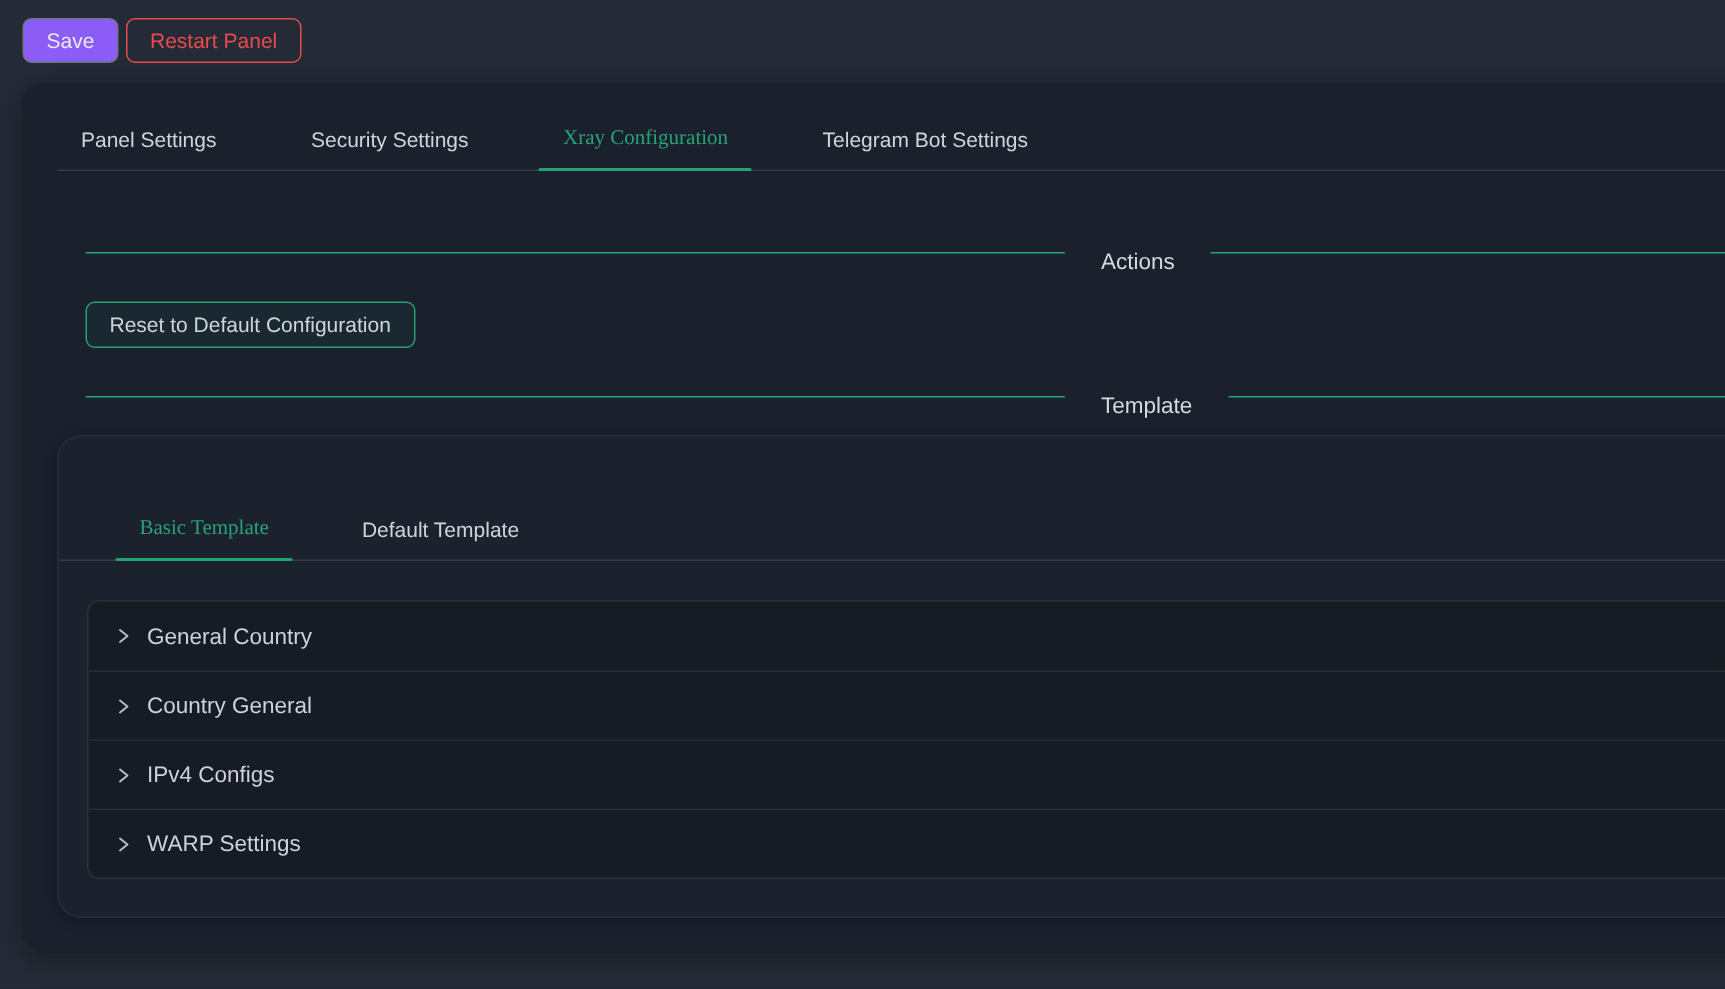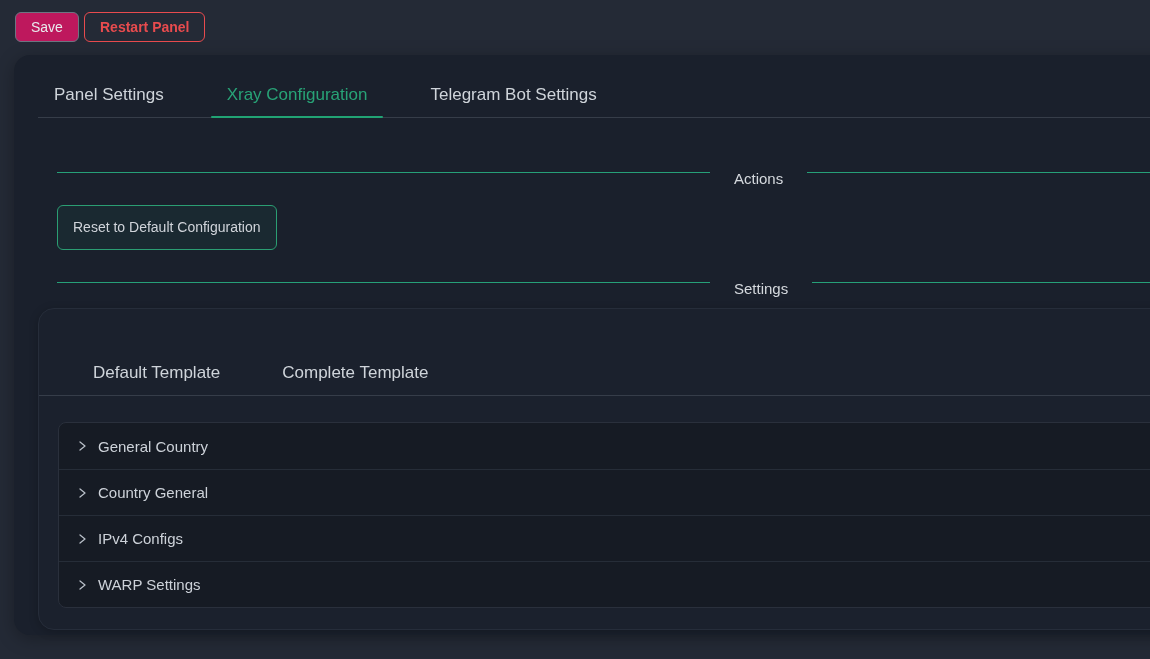--- a/index.html
+++ b/index.html
@@ -13,44 +13,44 @@
 
   
   .topbar { position:absolute; top:0; left:0; width:100%; height:55px; }
   .btn {
     position:absolute; top:12px; height:30px; padding:0 15px;
     border-radius:6px; font-size:14px; line-height:28px;
     cursor:pointer; background:transparent;
     font-family:"Liberation Sans", sans-serif;
   }
   .btn-save {
-    left:15px; border:1px solid #6e7582; background:#be185d; color:#e8eaed;
+    left:15px; border:1px solid #6e7582; background:#8b5cf6; color:#e8eaed;
   }
   .btn-restart {
-    left:84px; border:1px solid #e84b4e; color:#e84b4e; background:transparent;font-weight:bold;
+    left:84px; border:1px solid #e84b4e; color:#e84b4e; background:transparent;
   }
 
   
   .main-card {
     position:absolute; left:14px; top:55px;
     width:1456px; height:580px;
     background:#1a202c; border-radius:16px;
     box-shadow:0 4px 18px rgba(0,0,0,0.28);
   }
 
   
   .tabs-main {
     display:flex; gap:31px; margin:18px 24px 0 24px;
     border-bottom:1px solid #363d49;
   }
   .tab {
-    position:relative; padding:12px 16px; font-size:17px;
+    position:relative; padding:12px 16px; font-size:14px;
     color:#cfd4da; cursor:pointer; white-space:nowrap;
   }
-  .tab.active { color:#28a377; }
+  .tab.active { color:#28a377;font-family:Liberation Serif, serif; }
   .tab.active::after {
     content:""; position:absolute; left:0; right:0; bottom:-1px;
     height:2px; background:#21a374; border-radius:2px;
   }
 
   .card-body { padding:0 24px; }
 
   
   .divider {
     display:flex; align-items:center; height:24px;
@@ -58,21 +58,21 @@
     color:#d5d9de; font-size:15px; white-space:nowrap;
   }
   .divider .line-left  { flex:0 0 653px; height:1px; background:#26a078; }
   .divider .line-right { flex:1; height:1px; background:#26a078; }
   .divider .divider-text { padding:0 24px;margin-top:12px; }
   .divider-actions   { margin-top:42px; }
   .divider-templates { margin-top:20px; }
 
   
   .btn-reset {
-    display:inline-block; margin:21px 0 0 19px; height:45px; padding:0 15px;
+    display:inline-block; margin:21px 0 0 19px; height:31px; padding:0 15px;
     border:1px solid #2b9e73; border-radius:6px;
     background:rgba(43,158,115,0.08); color:#d0d4da;
     font-size:14px; line-height:29px; cursor:pointer;
     font-family:"Liberation Sans", sans-serif;
   }
 
   
   .inner-card {
     margin-top:14px; height:322px;
     background:#1b212d; border:1px solid #262d3a; border-radius:16px;
@@ -104,49 +104,50 @@
 
   <div class="topbar">
     <button class="btn btn-save">Save</button>
     <button class="btn btn-restart">Restart Panel</button>
   </div>
 
   <div class="main-card">
 
     <div class="tabs-main">
       <div class="tab">Panel Settings</div>
+      <div class="tab">Security Settings</div>
       <div class="tab active">Xray Configuration</div>
       <div class="tab">Telegram Bot Settings</div>
     </div>
 
     <div class="card-body">
 
       
       <div class="divider divider-actions">
         <span class="line-left"></span>
         <span class="divider-text">Actions</span>
         <span class="line-right"></span>
       </div>
 
       
       <button class="btn-reset">Reset to Default Configuration</button>
 
       
       <div class="divider divider-templates">
         <span class="line-left"></span>
-        <span class="divider-text">Settings</span>
+        <span class="divider-text">Template</span>
         <span class="line-right"></span>
       </div>
 
       
       <div class="inner-card">
 
         <div class="tabs-inner">
+          <div class="tab active">Basic Template</div>
           <div class="tab">Default Template</div>
-          <div class="tab">Complete Template</div>
         </div>
 
         <div class="collapse">
 
           <div class="panel">
             <svg class="chevron" viewBox="0 0 12 12" fill="none">
               <polyline points="4,2 9,6 4,10" stroke="#b8bec7" stroke-width="1.3" stroke-linecap="round" stroke-linejoin="round"></polyline>
             </svg>
             <span>General Country</span>
           </div>

